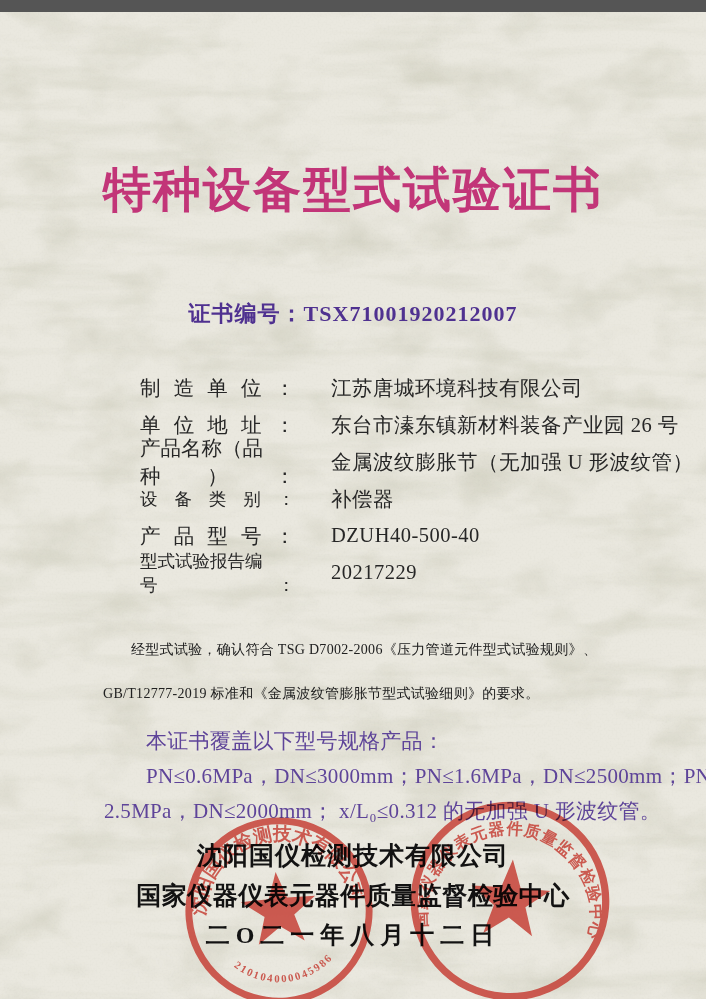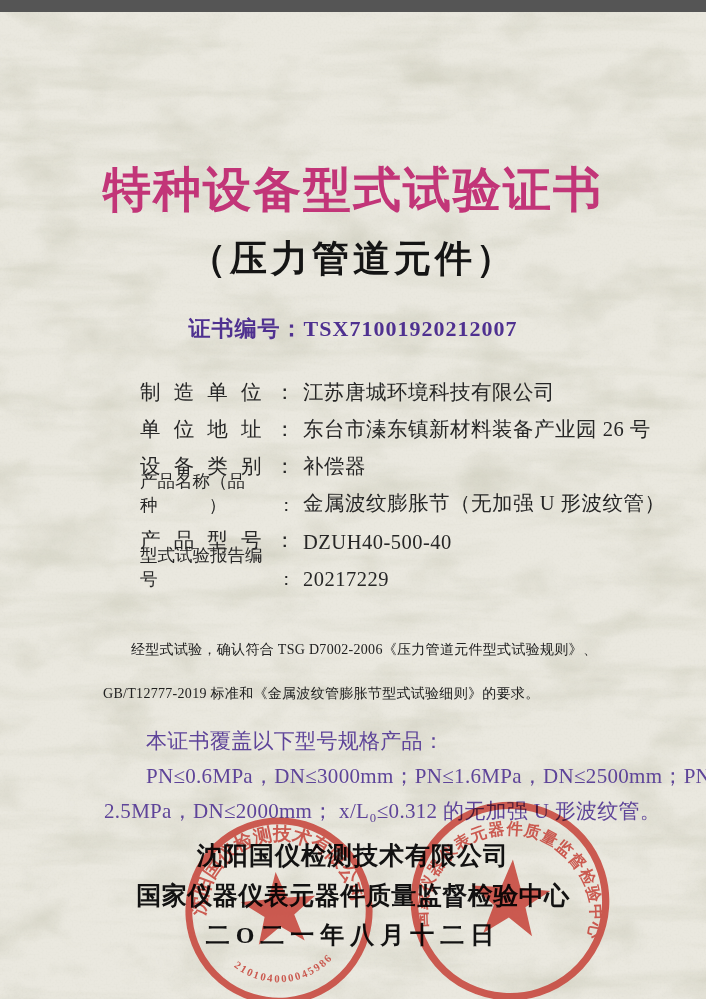--- a/index.html
+++ b/index.html
@@ -13,25 +13,25 @@
 
   .title {
     position:absolute; top:146px; left:0; width:100%; text-align:center;
     font-size:48px; font-weight:bold; color:#c23578; letter-spacing:2px;
   }
   .subtitle {
     position:absolute; top:222px; left:0; width:100%; text-align:center;
     font-size:37px; font-weight:bold; color:#151515; letter-spacing:4px;
   }
   .cert-no {
-    position:absolute; top:302px; left:0; width:100%; text-align:center;
+    position:absolute; top:287px; left:0; width:100%; text-align:center;
     font-size:22px; font-weight:bold; color:#4f3190; letter-spacing:1px;
   }
   .fields { position:absolute; top:357px; left:140px; right:20px; color:#262626; }
-  .field-row { display:flex; align-items:flex-end; height:37px; font-size:20.5px; }
+  .field-row { display:flex; align-items:center; height:37px; font-size:20.5px;gap:28px; }
   .field-label { display:inline-block; width:155px; flex:0 0 auto; text-align-last:justify; }
   .field-row:nth-child(4) .field-label,
   .field-row:nth-child(6) .field-label { font-size:17.5px; }
   .field-value { margin-left:8px; white-space:nowrap; letter-spacing:0.5px; }
 
   .conformity {
     position:absolute; top:616px; left:103px; width:508px;
     font-size:14px; line-height:44px; color:#202020; text-indent:2em;
     letter-spacing:0.3px;
   }
@@ -81,42 +81,41 @@
     </defs>
     <rect width="706" height="999" fill="#eae8df"></rect>
     <rect width="706" height="999" filter="url(#blotch)" opacity="0.5"></rect>
     <rect width="706" height="999" filter="url(#fiber)" opacity="0.4"></rect>
     <rect width="706" height="999" filter="url(#grain)" opacity="0.22"></rect>
   </svg>
 
   <div class="content">
 
     <div class="title">特种设备型式试验证书</div>
-    <div class="subtitle">（压力管道元件）</div>
 
     <div class="cert-no">
       <span>证书编号：</span><span>TSX71001920212007</span>
     </div>
 
     <div class="fields">
       <div class="field-row">
         <span class="field-label">制 造 单 位 ：</span>
         <span class="field-value">江苏唐城环境科技有限公司</span>
       </div>
       <div class="field-row">
         <span class="field-label">单 位 地 址 ：</span>
         <span class="field-value">东台市溱东镇新材料装备产业园 26 号</span>
       </div>
       <div class="field-row">
+        <span class="field-label">产品名称（品种）：</span>
+        <span class="field-value">金属波纹膨胀节（无加强 U 形波纹管）</span>
+      </div>
+      <div class="field-row">
         <span class="field-label">设 备 类 别 ：</span>
         <span class="field-value">补偿器</span>
-      </div>
-      <div class="field-row">
-        <span class="field-label">产品名称（品种）：</span>
-        <span class="field-value">金属波纹膨胀节（无加强 U 形波纹管）</span>
       </div>
       <div class="field-row">
         <span class="field-label">产 品 型 号 ：</span>
         <span class="field-value">DZUH40-500-40</span>
       </div>
       <div class="field-row">
         <span class="field-label">型式试验报告编号：</span>
         <span class="field-value">20217229</span>
       </div>
     </div>

